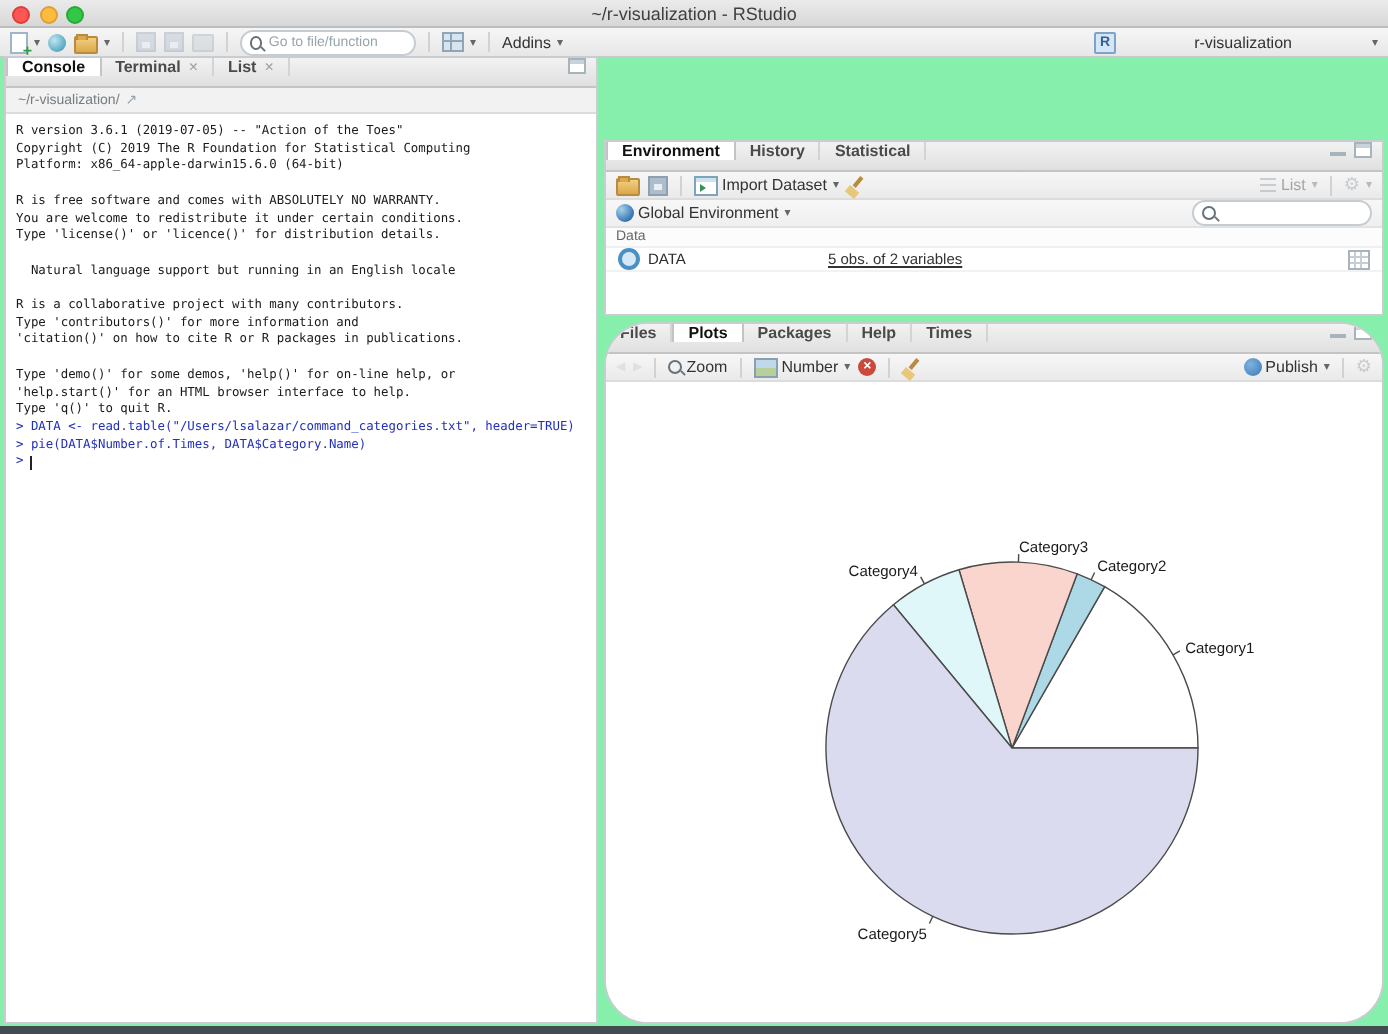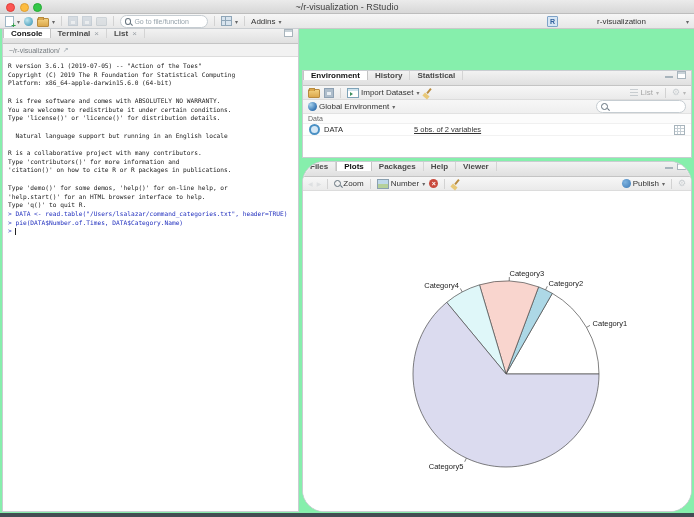--- a/index.html
+++ b/index.html
@@ -275,21 +275,21 @@
         <div class="tab active">
             <span class="lbl">Plots</span>
           </div>
         <div class="tab">
             <span class="lbl">Packages</span>
           </div>
         <div class="tab">
             <span class="lbl">Help</span>
           </div>
         <div class="tab">
-            <span class="lbl">Viewer</span>
+            <span class="lbl">Times</span>
           </div>
         <div class="tab-spacer"></div>
         <div class="pane-winbtns">
           <span class="icn i-minpane"></span>
           <span class="icn i-maxpane"></span>
         </div>
       </div>
       <div class="subtoolbar">
         <span class="tool-group grayed">
             <span class="icn i-arrow">◀</span>

